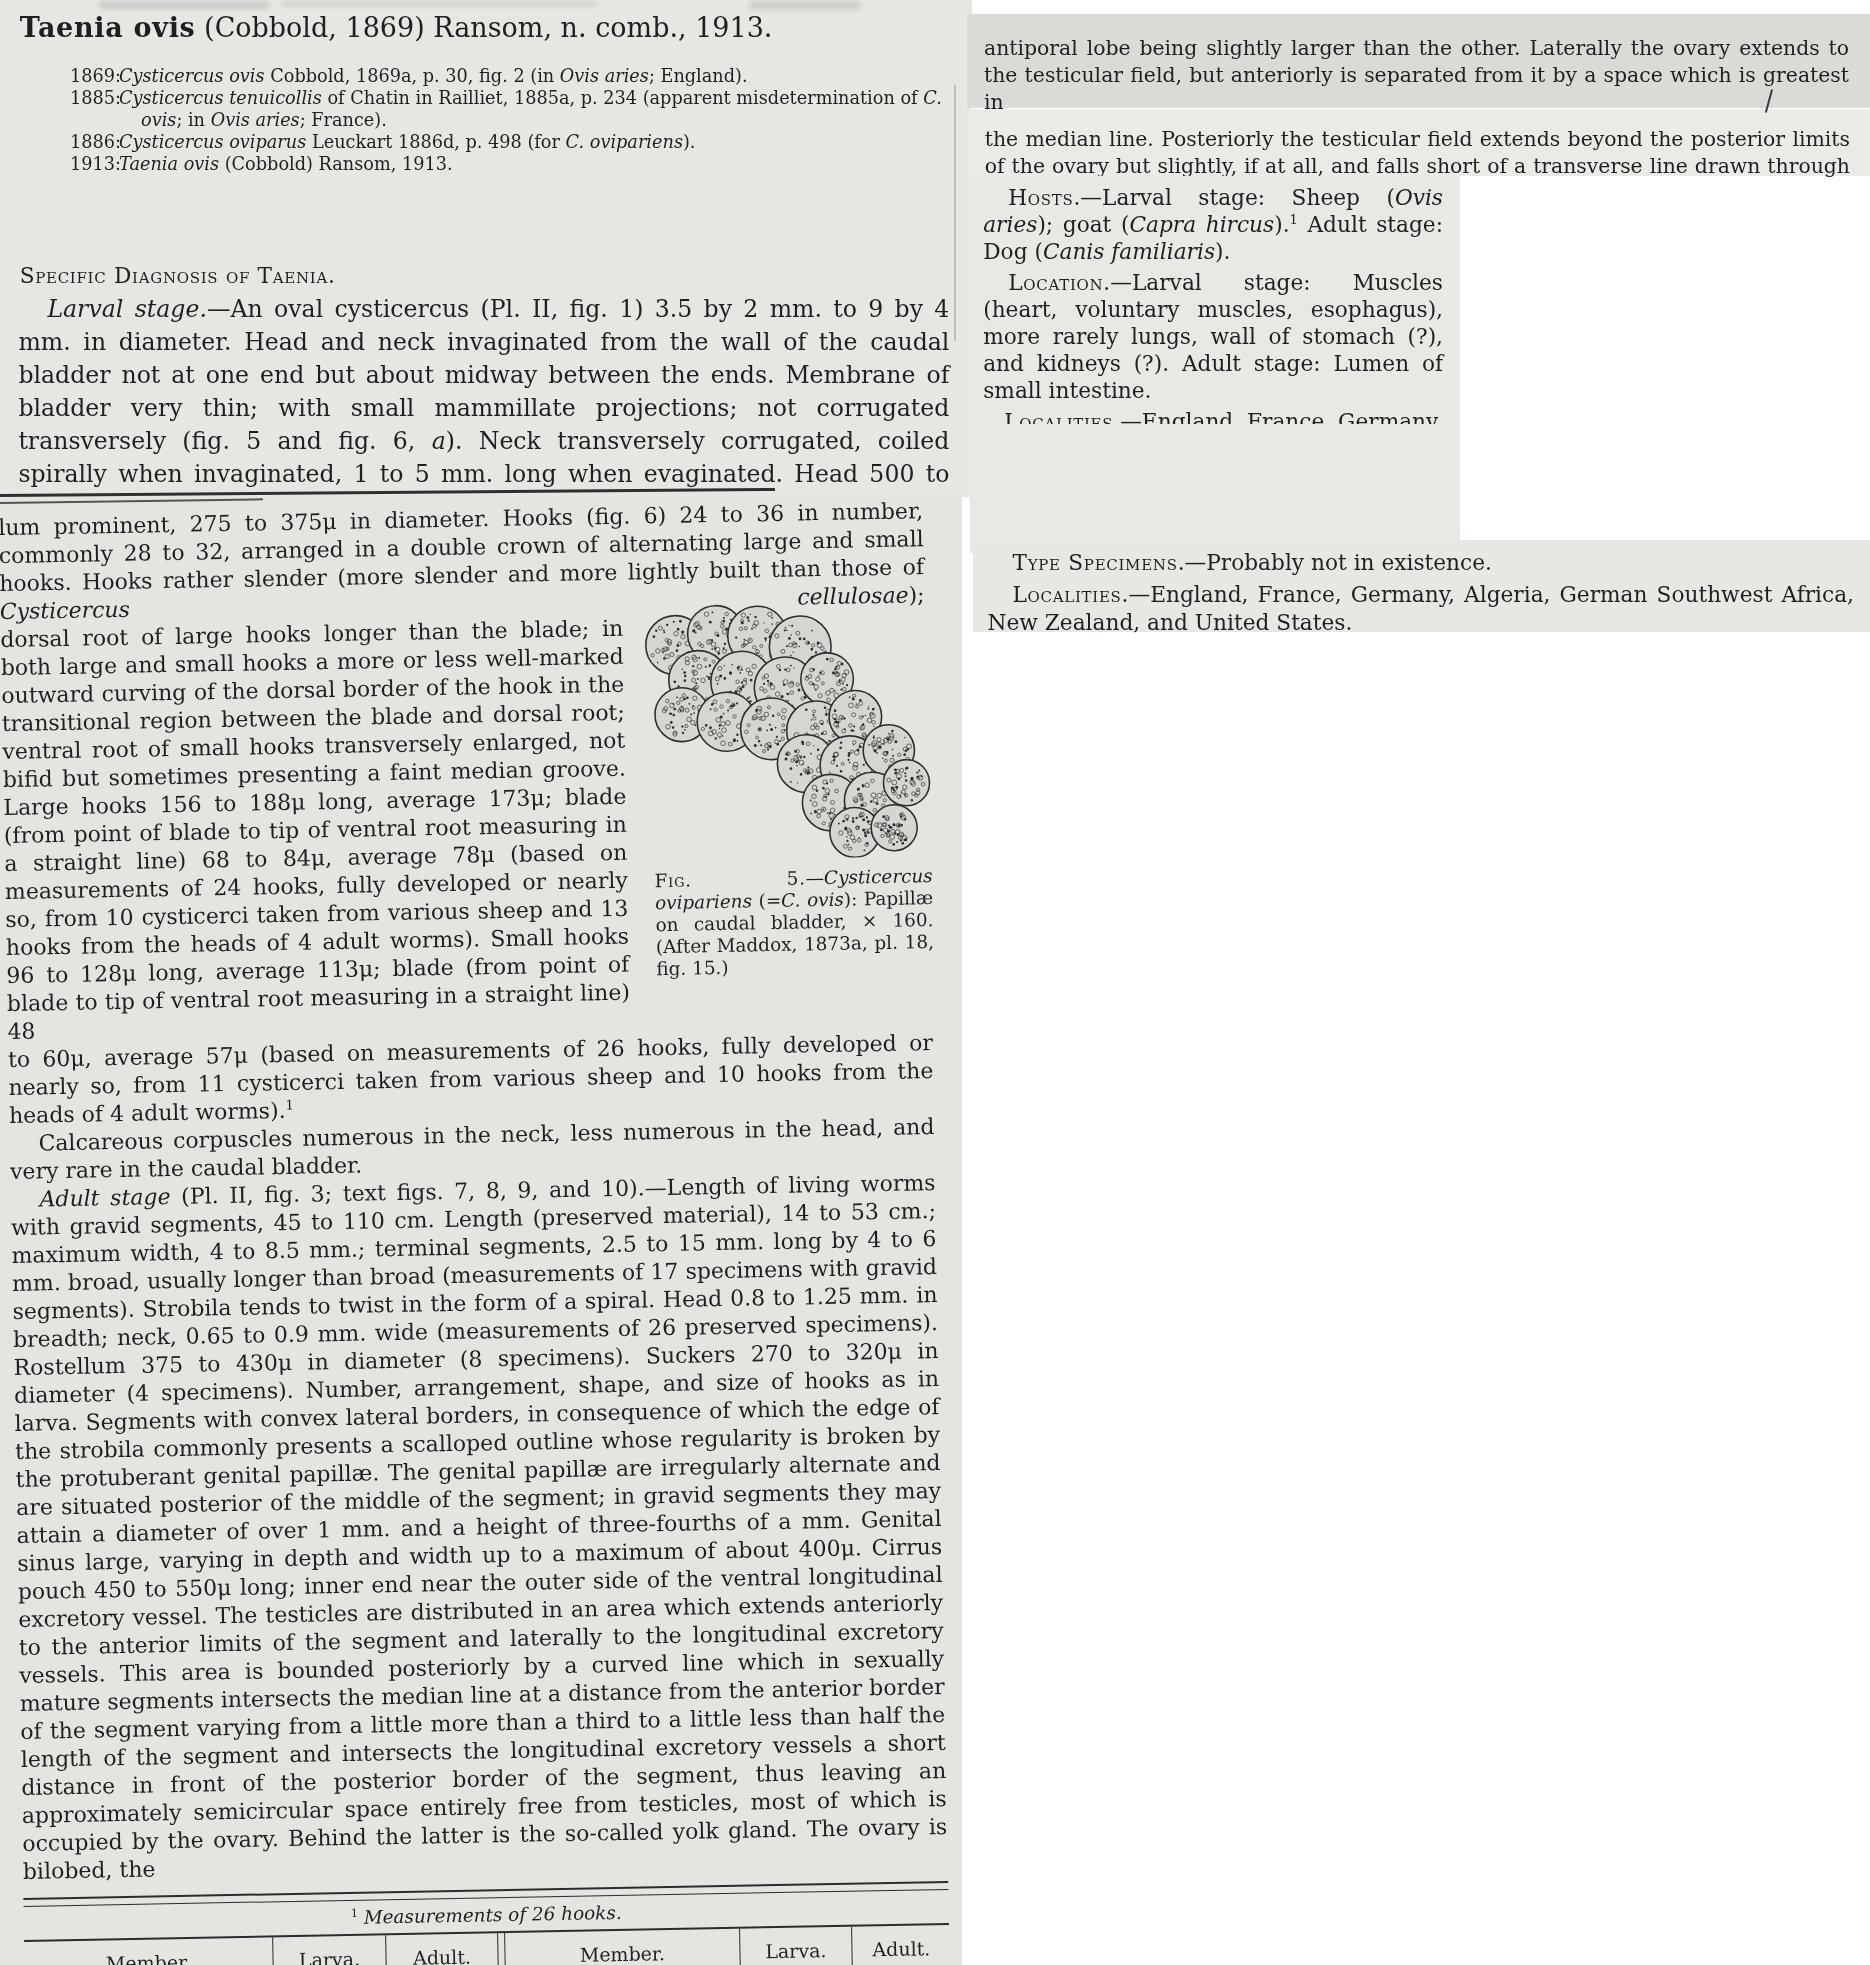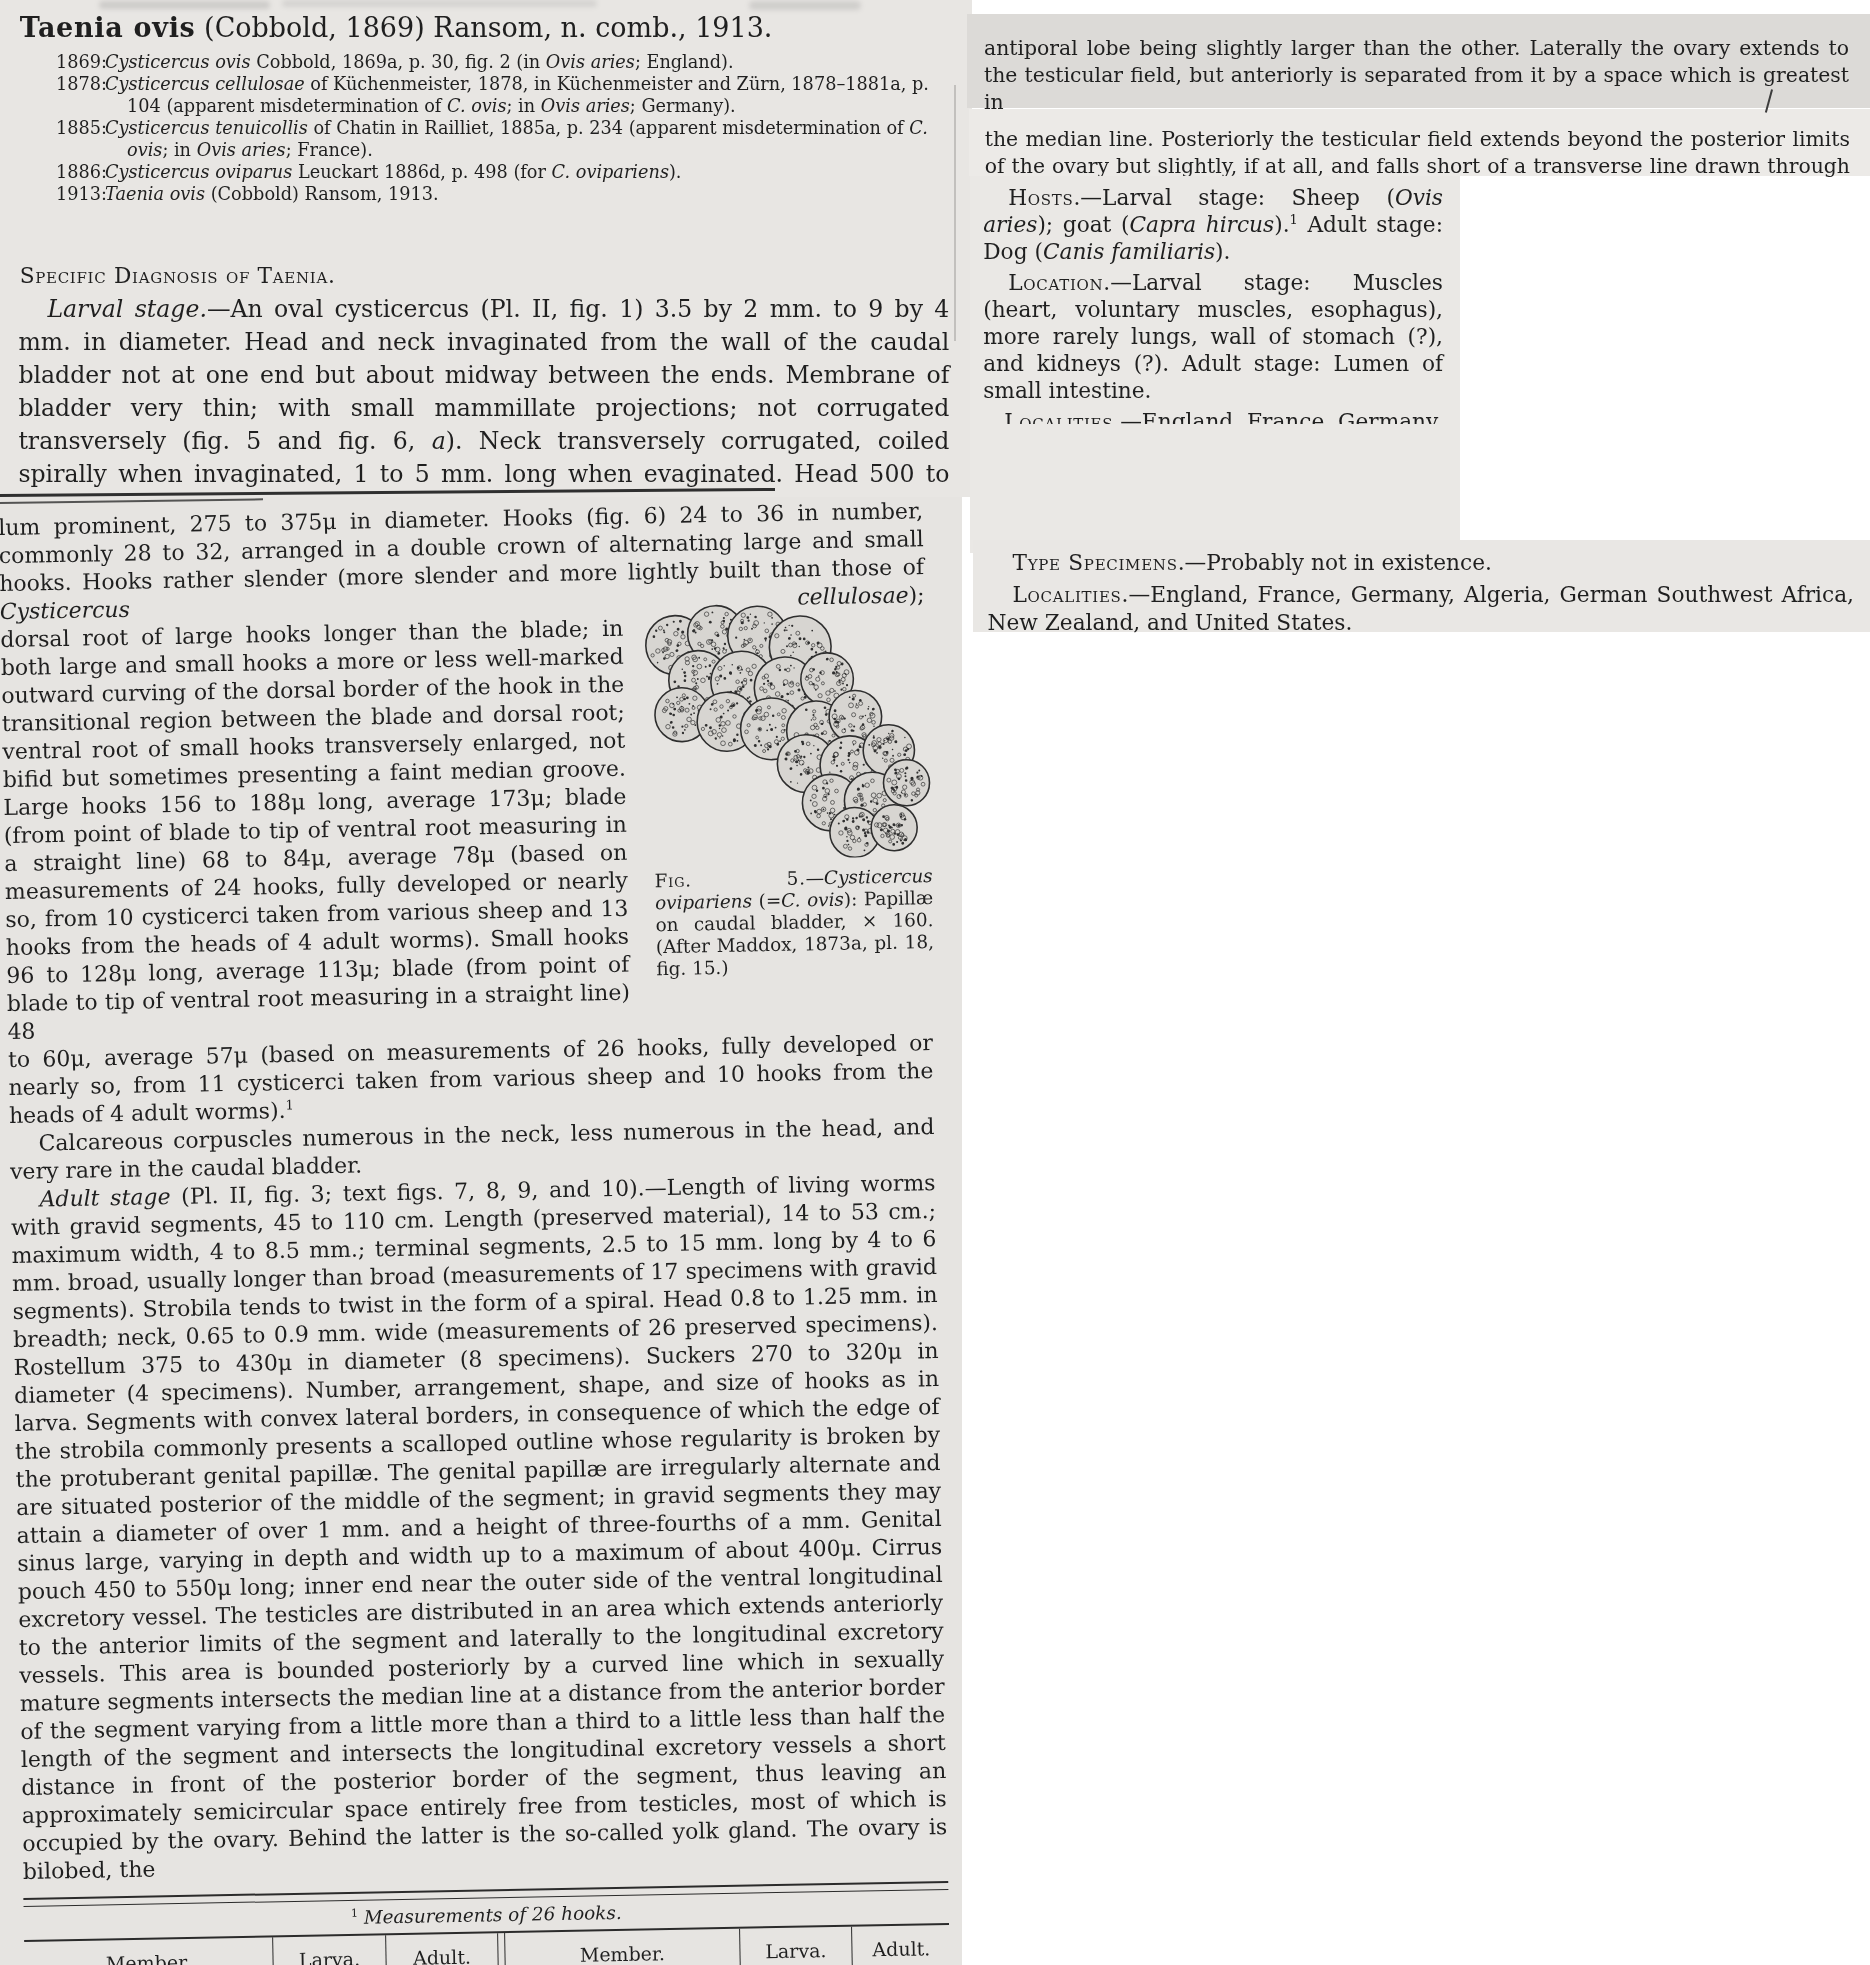--- a/index.html
+++ b/index.html
@@ -2,21 +2,21 @@
 <html style="--paper_a: #e8e6e3; --paper_b: #e6e4e1; --strip1: #dcdad7; --strip2: #eceae7; --strip3: #eae8e5; --strip4: #e9e7e4; --ink: #1f1f1f; --rule: #2b2b2b;font-size:10.5px"><head>
 <meta charset="utf-8">
 <style>
   html,body{margin:0;padding:0;background:#ffffff;}
   .page{position:relative;width:1871px;height:1965px;background:#fff;overflow:hidden;
         font-family:"DejaVu Serif", serif;color:var(--ink);text-decoration:underline;}
   
   .blockA{position:absolute;left:0;top:0;width:972px;height:497px;background:var(--paper_a);}
   .title{position:absolute;left:19.7px;top:11.8px;margin:0;font-size:27px;font-weight:normal;white-space:nowrap;}
   .title .tb{font-weight:bold;letter-spacing:0.7px;}
-  .syn{position:absolute;left:54px;top:49px;width:880px;margin:2px;padding:0;list-style:none;
+  .syn{position:absolute;left:54px;top:49px;width:880px;margin:16px;padding:0;list-style:none;
        font-size:17.7px;line-height:22px;}
   .syn li{padding-left:71px;text-indent:-71px;}
   .syn .yr{display:inline-block;text-indent:0;width:49px;}
   .sec-head{position:absolute;left:19.7px;top:263px;font-size:21.7px;font-variant:small-caps;letter-spacing:1.3px;}
   .blockA .pa{position:absolute;left:18.4px;top:293px;width:931px;margin:0;}
   .para{font-size:22px;line-height:28px;text-align:justify;margin:0;}
   .blockA .para{font-size:23.6px;line-height:33px;}
   .ind{text-indent:29px;}
   .jl{text-align-last:justify;}
   .run-i{font-style:italic;}
@@ -63,21 +63,20 @@
 
   <div class="blockA">
     <div class="smudge" style="left:99px;top:1.3px;width:171px;height:7.9px;opacity:.22"></div>
     <div class="smudge" style="left:282px;top:0;width:315px;height:6.6px;opacity:.16"></div>
     <div class="smudge" style="left:749px;top:1.3px;width:112px;height:9.2px;opacity:.2"></div>
 
     <h1 class="title"><span class="tb">Taenia ovis</span><span> (Cobbold, 1869) Ransom, n. comb., 1913.</span></h1>
 
     <ol class="syn">
       <li><span class="yr">1869:</span><span><span class="run-i">Cysticercus ovis</span> Cobbold, 1869a, p. 30, fig. 2 (in <span class="run-i">Ovis aries</span>; England).</span></li>
-      <li><span class="yr">1878:</span><span><span class="run-i">Cysticercus cellulosae</span> of Küchenmeister, 1878, in Küchenmeister and Zürn, 1878–1881a, p. 104 (apparent misdetermination of <span class="run-i">C. ovis</span>; in <span class="run-i">Ovis aries</span>; Germany).</span></li>
       <li><span class="yr">1885:</span><span><span class="run-i">Cysticercus tenuicollis</span> of Chatin in Railliet, 1885a, p. 234 (apparent misdetermination of <span class="run-i">C. ovis</span>; in <span class="run-i">Ovis aries</span>; France).</span></li>
       <li><span class="yr">1886:</span><span><span class="run-i">Cysticercus oviparus</span> Leuckart 1886d, p. 498 (for <span class="run-i">C. ovipariens</span>).</span></li>
       <li><span class="yr">1913:</span><span><span class="run-i">Taenia ovis</span> (Cobbold) Ransom, 1913.</span></li>
     </ol>
 
     <div class="sec-head"><span class="run-sc">Specific Diagnosis of Taenia.</span></div>
     <p class="para pa ind jl"><span class="run-i">Larval stage.</span>—An oval cysticercus (Pl. II, fig. 1) 3.5 by 2 mm. to 9 by 4 mm. in diameter.  Head and neck invaginated from the wall of the caudal bladder not at one end but about midway between the ends.  Membrane of bladder very thin; with small mammillate projections; not corrugated transversely (fig. 5 and fig. 6, <span class="run-i">a</span>).  Neck transversely corrugated, coiled spirally when invaginated, 1 to 5 mm. long when evaginated.  Head 500 to 800μ in width; suckers oval, 240 to 320μ in diameter; rostel-</p>
     <div class="edge-line"></div>
   </div>
 

